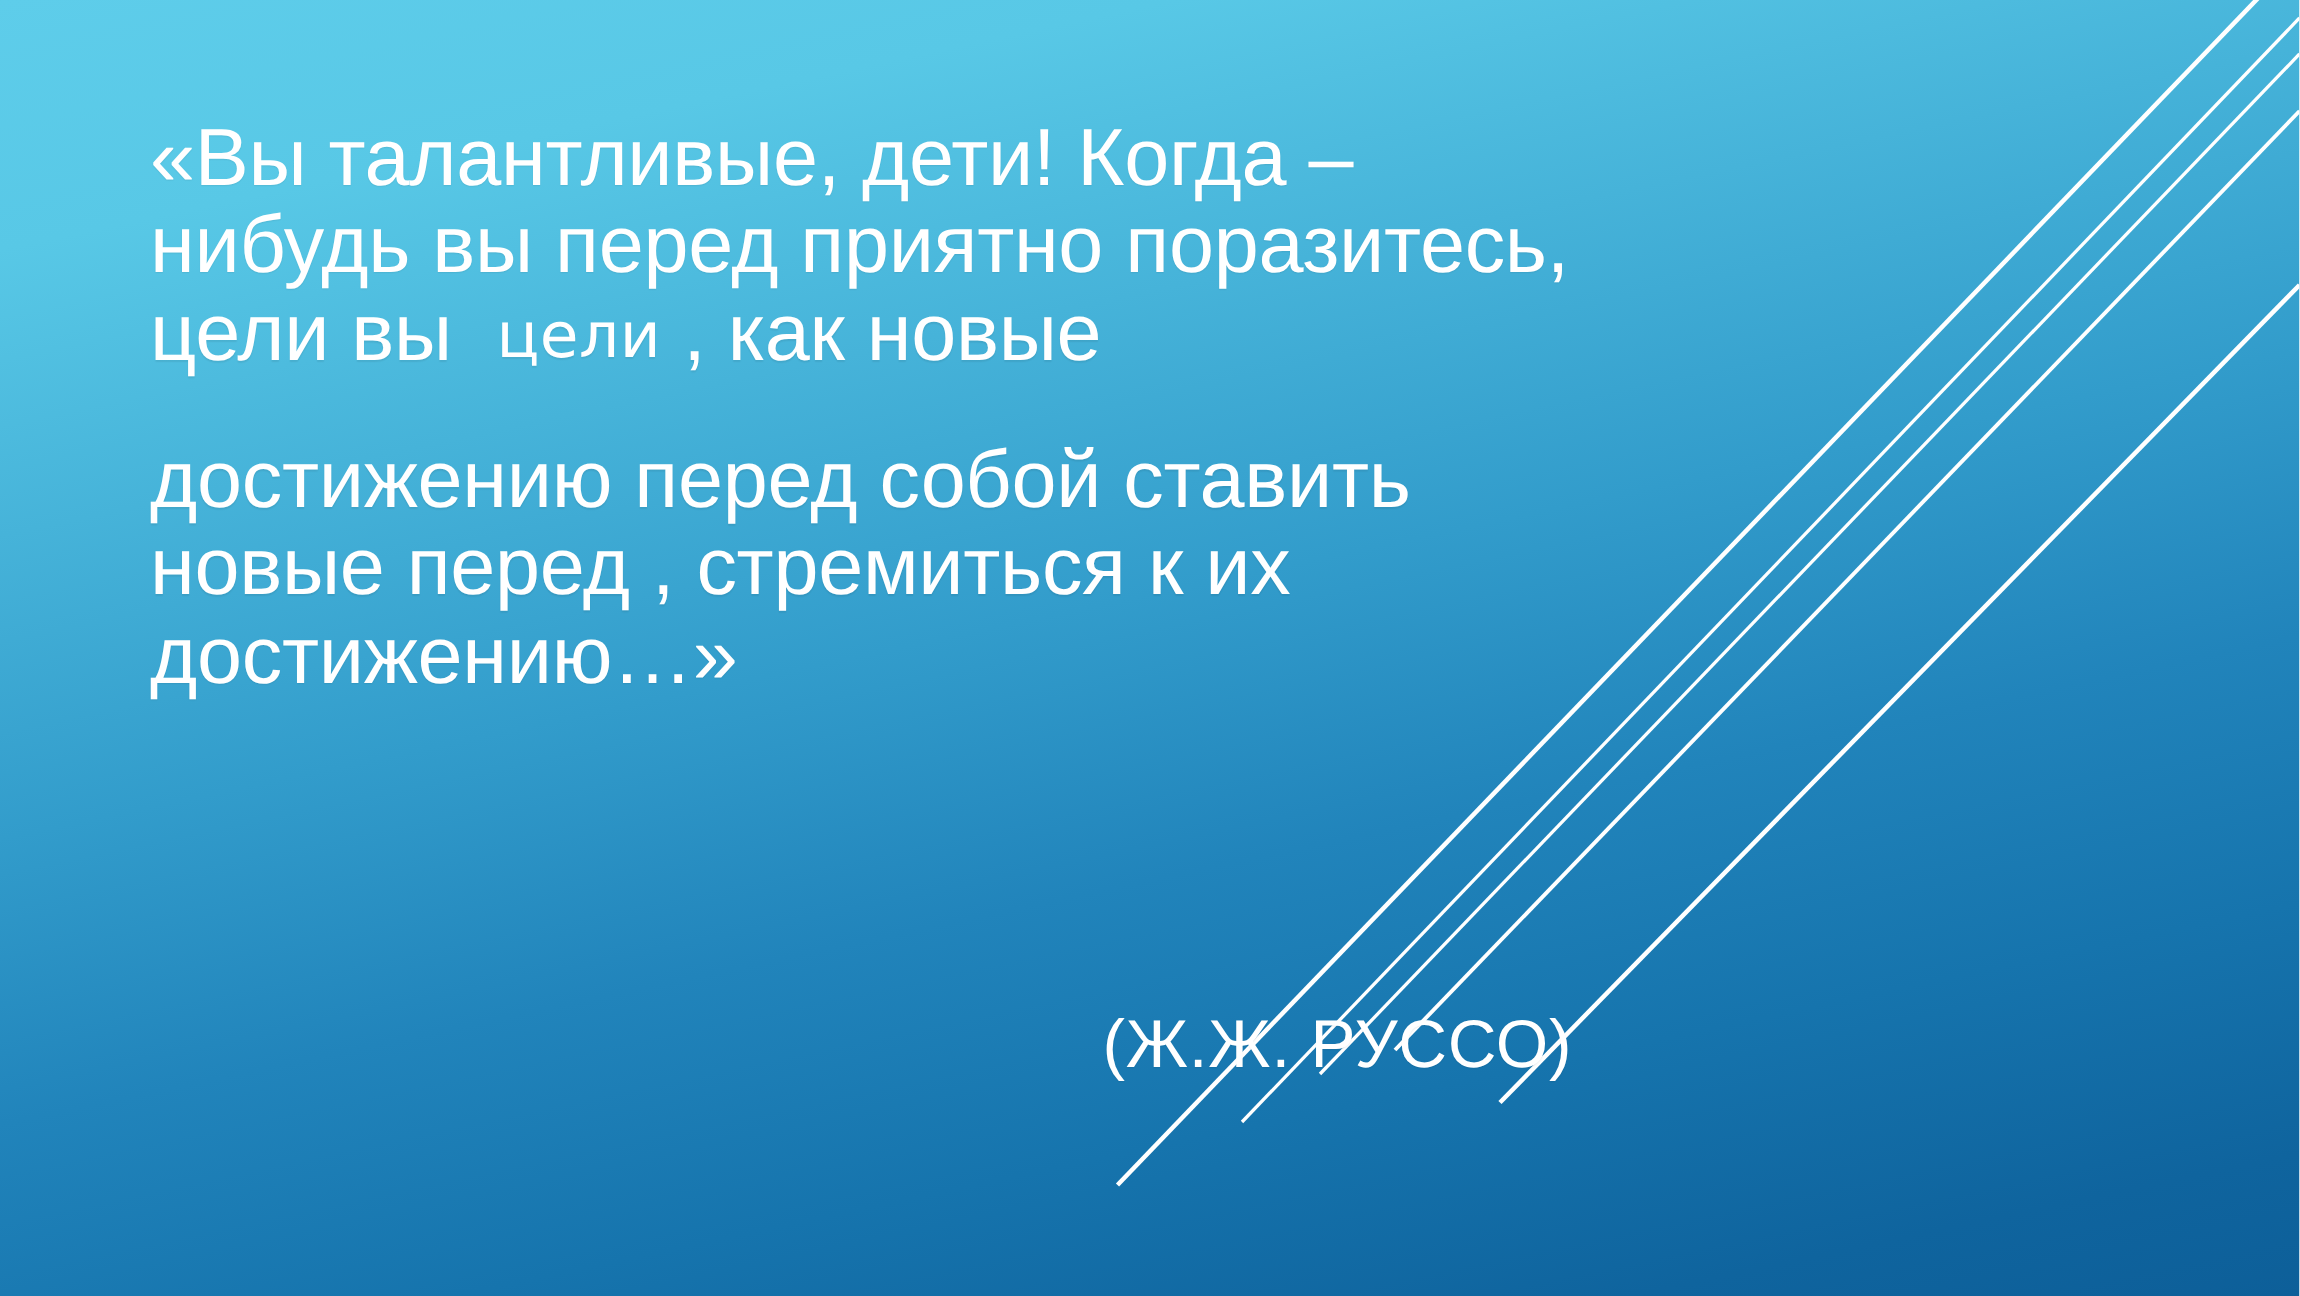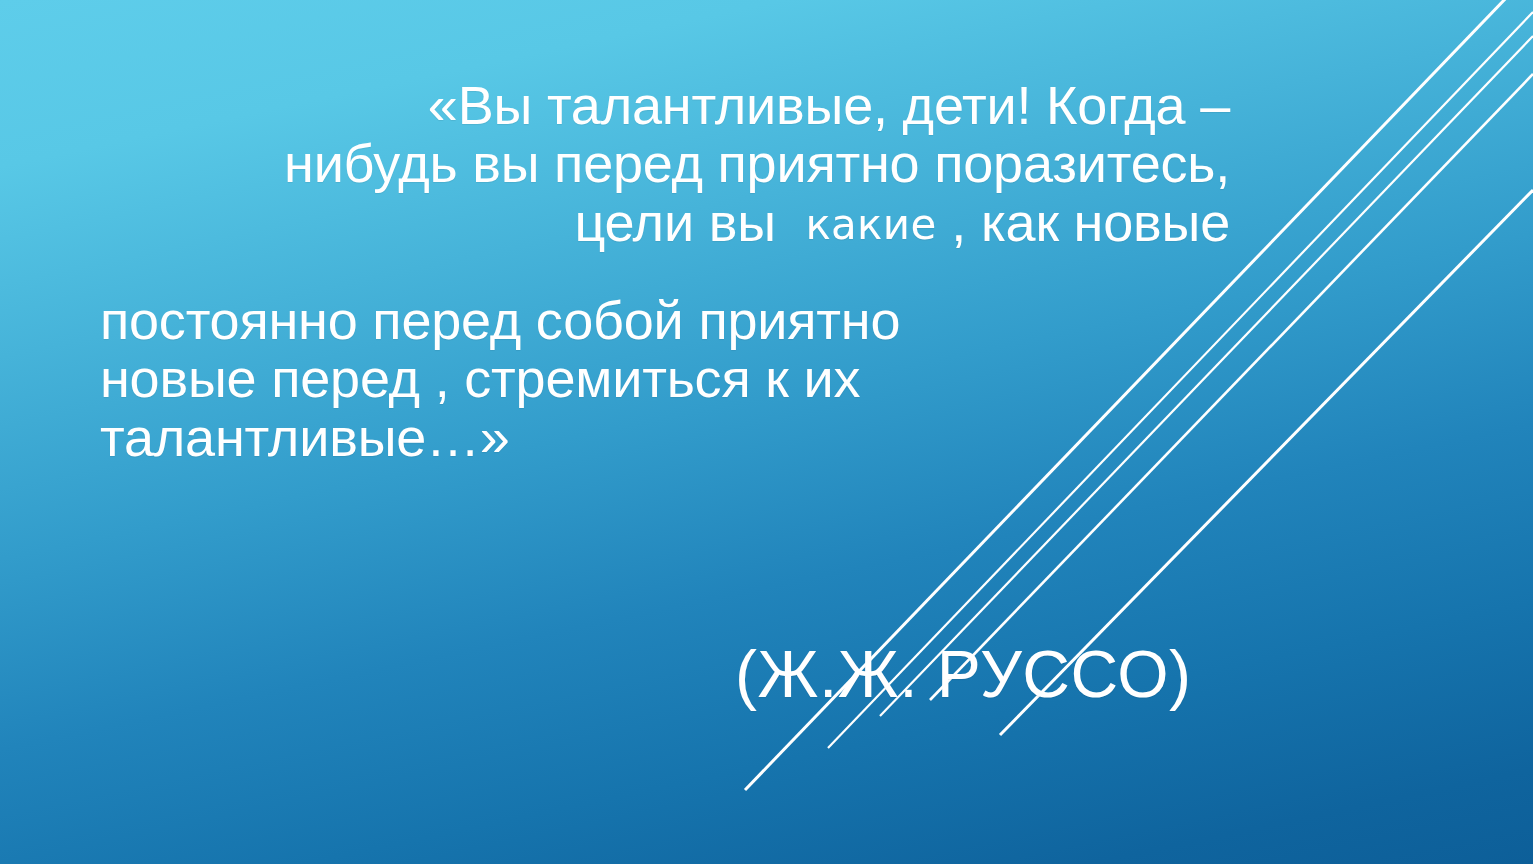--- a/index.html
+++ b/index.html
@@ -54,35 +54,35 @@
   .line {
     display: block;
     white-space: pre;
     line-height: 1.08;
     font-size: 54px;
     font-weight: 400;
     letter-spacing: -0.2px;
     text-shadow: 0 1px 1px rgba(0,0,0,0.07);
   }
 
-  #para-1 { margin-bottom: 40px; text-align: right; }
+  #para-1 { margin-bottom: 40px; }
 
   
   .word-smart {
     font-size: 42px;
     font-family: "DejaVu Sans", sans-serif;
     letter-spacing: 0.3px;
     vertical-align: 2px;
   }
 
   #attribution {
     position: absolute;
     left: 735px;
-    top: 640px;
-    font-size: 66px;
+    top: 672px;
+    font-size: 45px;
     line-height: 1.05;
     color: #ffffff;
     white-space: pre;
     letter-spacing: 0.5px;
     text-shadow: 0 1px 1px rgba(0,0,0,0.07);
     text-align: center;
   }
 </style>
 </head>
 <body>
@@ -97,26 +97,26 @@
         <line x1="1533" y1="74" x2="930" y2="700" stroke-width="2.6"></line>
         <line x1="1533" y1="190" x2="1000" y2="735" stroke-width="3"></line>
       </g>
   </svg>
 
   <div id="quote-block">
 
     <p class="para" id="para-1">
       <span class="line">«Вы талантливые, дети! Когда –</span>
       <span class="line">нибудь вы перед приятно поразитесь,</span>
-      <span class="line"><span>цели вы</span><span>&nbsp; </span><span class="word-smart">какие</span><span>&nbsp;</span><span>, как новые</span></span>
+      <span class="line"><span>цели вы</span><span>&nbsp; </span><span class="word-smart">цели</span><span>&nbsp;</span><span>, как новые</span></span>
     </p>
 
     <p class="para" id="para-2">
-      <span class="line">постоянно перед собой приятно</span>
+      <span class="line">достижению перед собой ставить</span>
       <span class="line">новые перед , стремиться к их</span>
-      <span class="line">талантливые…»</span>
+      <span class="line">достижению…»</span>
     </p>
 
   </div>
 
   <div id="attribution">(Ж.Ж. РУССО)</div>
 
 </div>
 
 </body></html>

